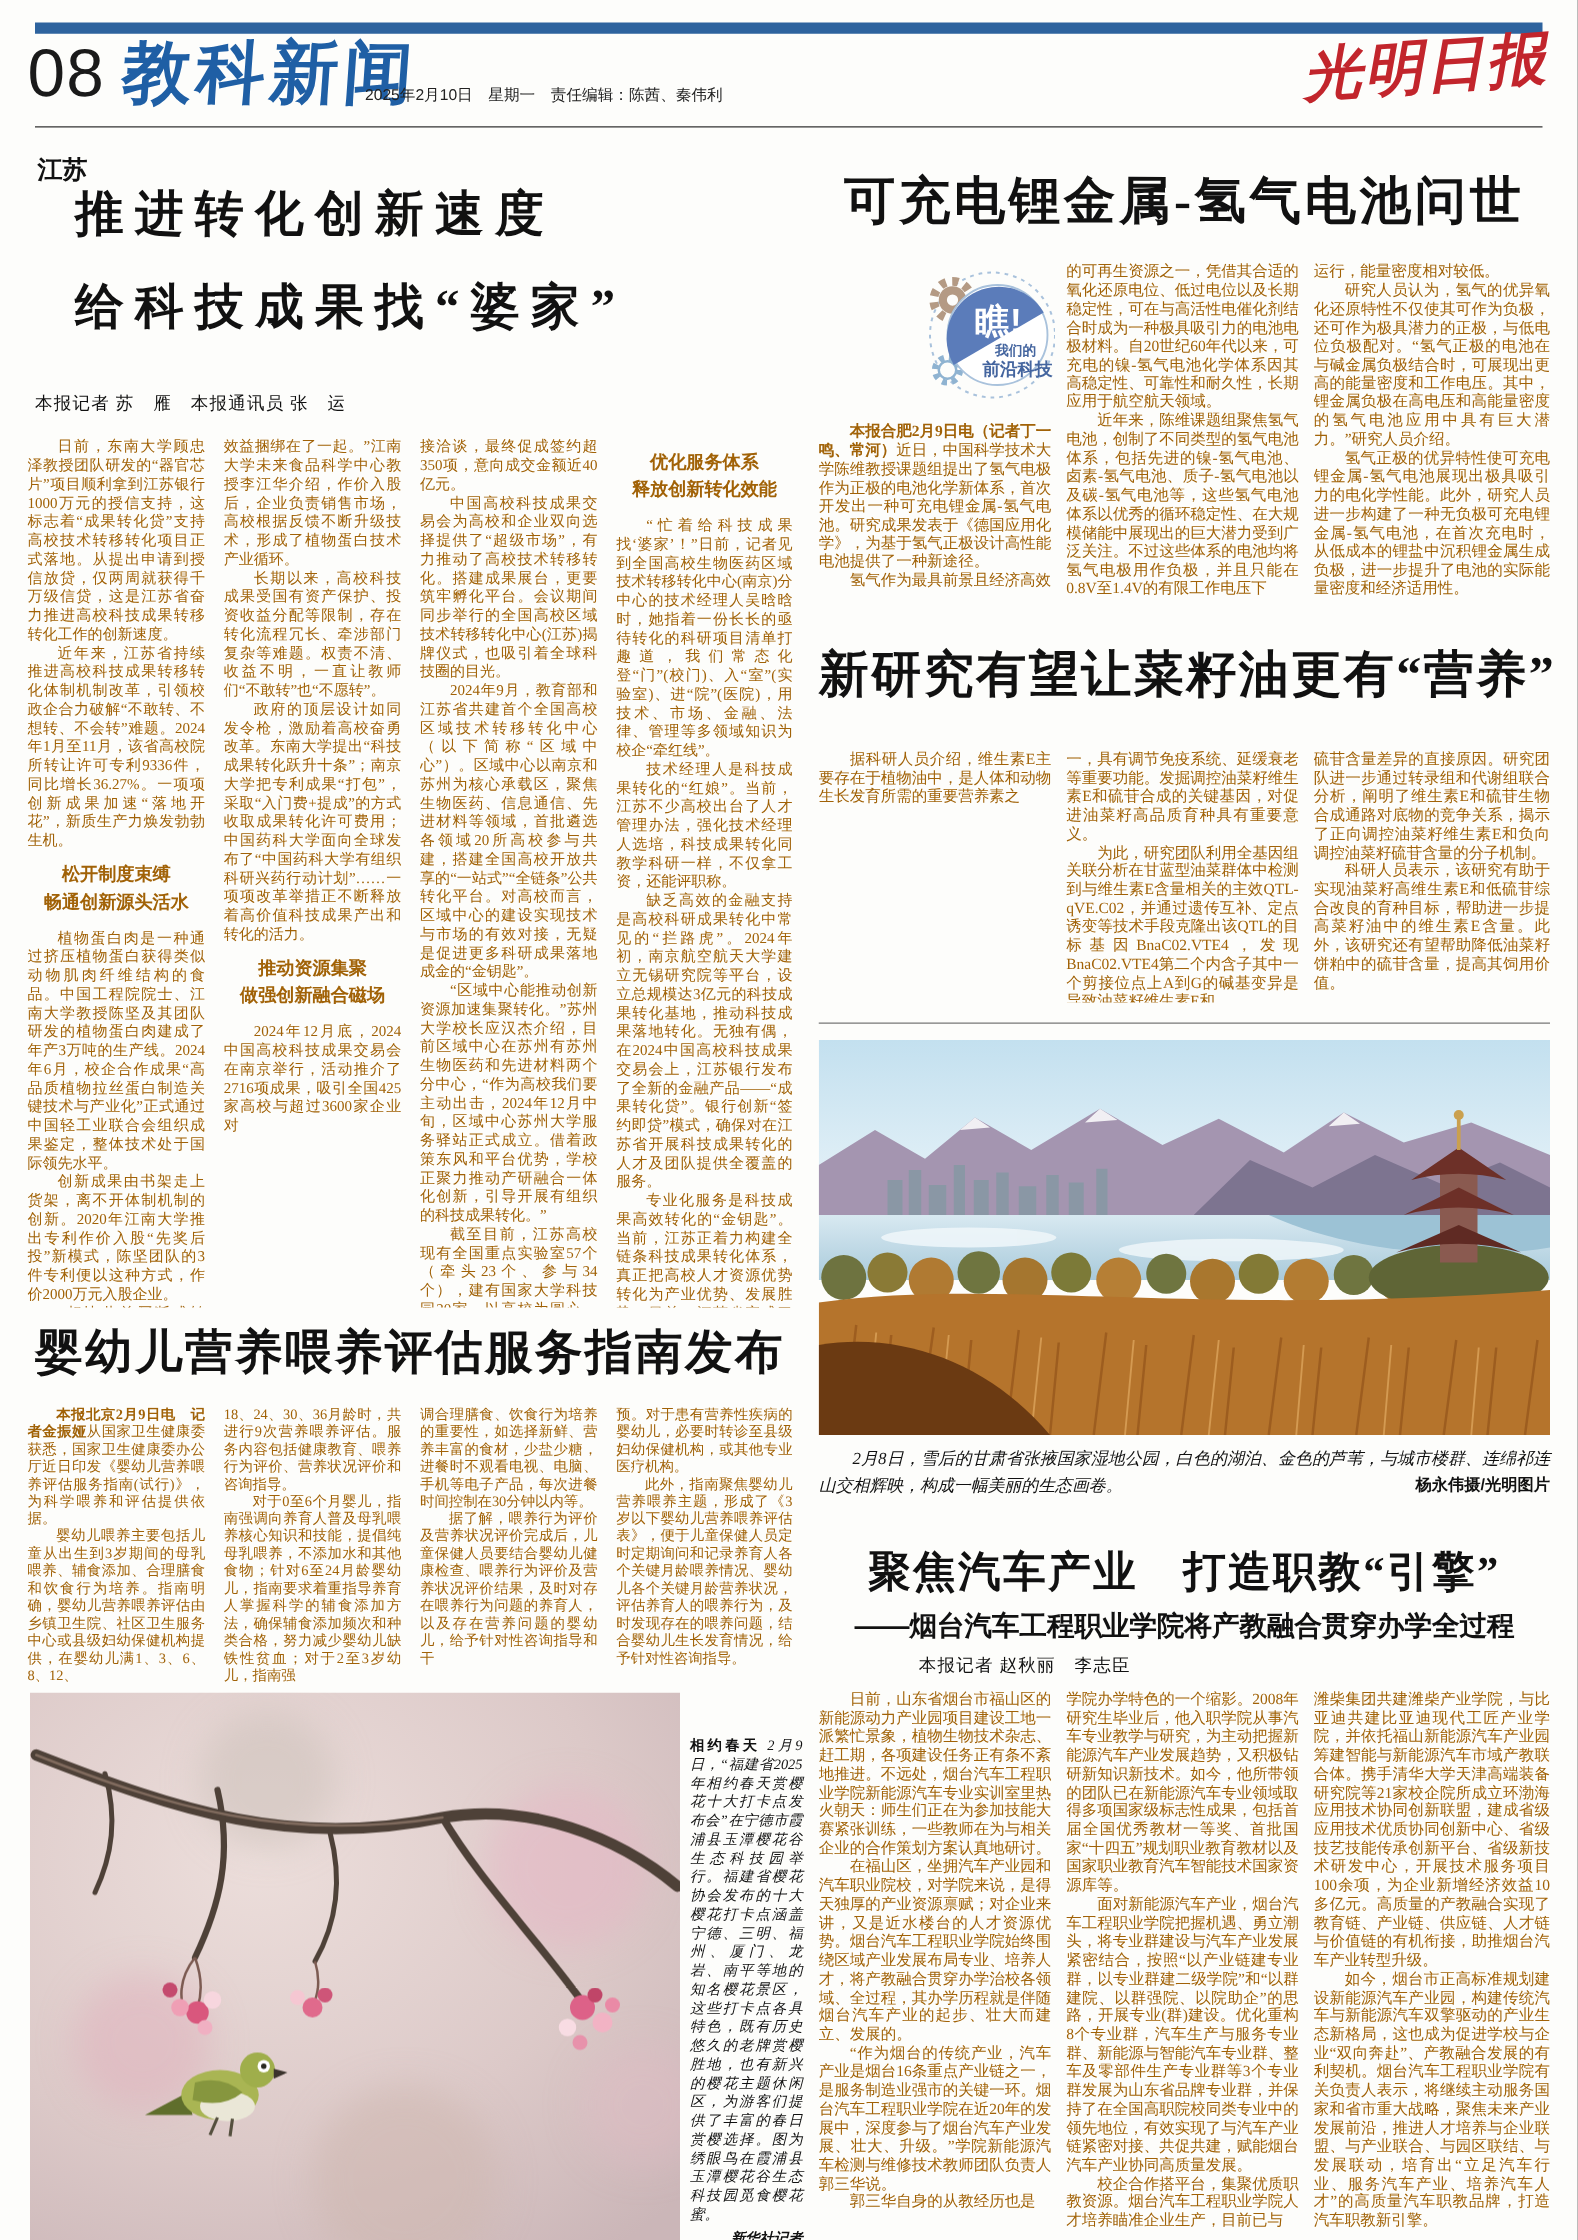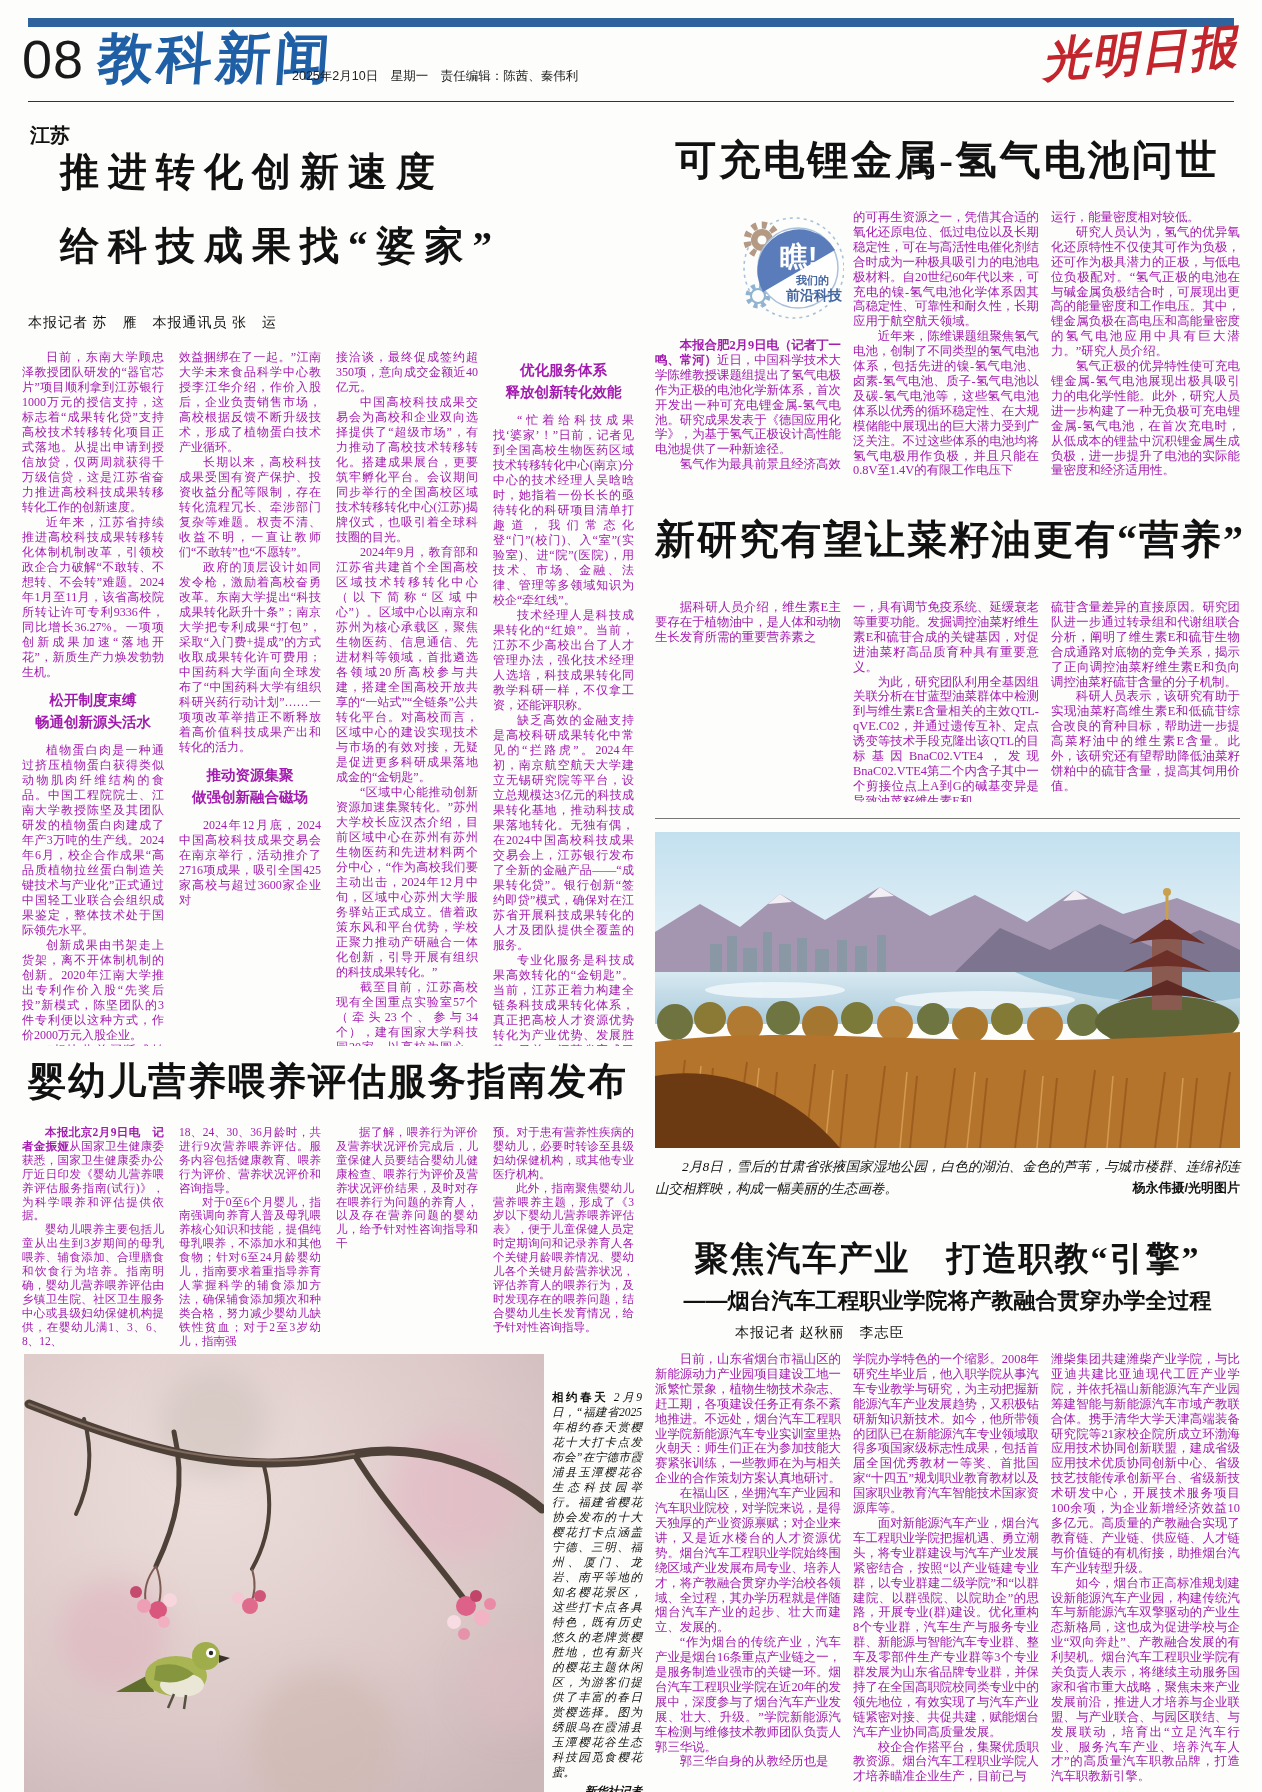--- a/index.html
+++ b/index.html
@@ -19,21 +19,21 @@
   .kicker{left:30px;top:122px;font-family:"Liberation Sans",sans-serif;font-size:20px;font-weight:bold;}
   .bighl{font-weight:bold;line-height:1.0;white-space:nowrap;}
   .jshl{left:24px;font-size:39px;letter-spacing:9px;margin-left:36px;}
   .jsby{left:28px;top:314px;font-size:14px;width:500px;letter-spacing:1px;}
   .midhl{left:22px;top:1056px;width:612px;text-align:center;font-size:38px;font-weight:bold;letter-spacing:2px;}
   .rhl{left:655px;width:585px;text-align:center;font-weight:bold;}
   .autosub{left:655px;top:1286px;width:585px;text-align:center;font-family:"Liberation Sans",sans-serif;
            font-size:22px;font-weight:bold;}
   .autoby{left:735px;top:1324px;font-size:14px;letter-spacing:1px;}
   
-  .col{position:absolute;text-align:justify;overflow:hidden;font-size:12px;line-height:15px;color:#a21caf;}
+  .col{position:absolute;text-align:justify;overflow:hidden;font-size:12px;line-height:15px;color:#a16207;}
   .col p{margin:0;text-indent:2em;}
   .col p.cont{text-indent:0;}
   .col h4{font-family:"Liberation Sans",sans-serif;font-size:14.5px;font-weight:bold;text-align:center;
           margin:9px 0;line-height:1.55;white-space:pre-line;text-indent:0;}
   .col.tight{font-size:11.5px;line-height:13.9px;}
   .col.r{font-size:12.4px;line-height:14.9px;}
   
   .wcaption{left:655px;top:1156px;width:585px;font-size:13.5px;line-height:1.65;font-style:italic;
             text-align:justify;}
   .wcaption .cap-text{display:block;text-indent:2em;}
@@ -102,20 +102,21 @@
     <div class="abs midhl">婴幼儿营养喂养评估服务指南发布</div>
     <div class="col tight" style="left:22px;top:1126px;width:142px;height:226px;">
         <p><b>本报北京2月9日电　记者金振娅</b>从国家卫生健康委获悉，国家卫生健康委办公厅近日印发《婴幼儿营养喂养评估服务指南(试行)》，为科学喂养和评估提供依据。</p>
         <p>婴幼儿喂养主要包括儿童从出生到3岁期间的母乳喂养、辅食添加、合理膳食和饮食行为培养。指南明确，婴幼儿营养喂养评估由乡镇卫生院、社区卫生服务中心或县级妇幼保健机构提供，在婴幼儿满1、3、6、8、12、</p>
       </div>
     <div class="col tight" style="left:179px;top:1126px;width:142px;height:226px;">
         <p class="cont">18、24、30、36月龄时，共进行9次营养喂养评估。服务内容包括健康教育、喂养行为评价、营养状况评价和咨询指导。</p>
         <p>对于0至6个月婴儿，指南强调向养育人普及母乳喂养核心知识和技能，提倡纯母乳喂养，不添加水和其他食物；针对6至24月龄婴幼儿，指南要求着重指导养育人掌握科学的辅食添加方法，确保辅食添加频次和种类合格，努力减少婴幼儿缺铁性贫血；对于2至3岁幼儿，指南强</p>
       </div>
     <div class="col tight" style="left:336px;top:1126px;width:142px;height:226px;">
+        <p class="cont">调合理膳食、饮食行为培养的重要性，如选择新鲜、营养丰富的食材，少盐少糖，进餐时不观看电视、电脑、手机等电子产品，每次进餐时间控制在30分钟以内等。</p>
         <p>据了解，喂养行为评价及营养状况评价完成后，儿童保健人员要结合婴幼儿健康检查、喂养行为评价及营养状况评价结果，及时对存在喂养行为问题的养育人，以及存在营养问题的婴幼儿，给予针对性咨询指导和干</p>
       </div>
     <div class="col tight" style="left:493px;top:1126px;width:141px;height:226px;">
         <p class="cont">预。对于患有营养性疾病的婴幼儿，必要时转诊至县级妇幼保健机构，或其他专业医疗机构。</p>
         <p>此外，指南聚焦婴幼儿营养喂养主题，形成了《3岁以下婴幼儿营养喂养评估表》，便于儿童保健人员定时定期询问和记录养育人各个关键月龄喂养情况、婴幼儿各个关键月龄营养状况，评估养育人的喂养行为，及时发现存在的喂养问题，结合婴幼儿生长发育情况，给予针对性咨询指导。</p>
       </div>
   </section>
 
   <div class="abs" style="left:24px;top:1354px;width:520px;height:438px;">
     <svg class="photo" width="520" height="438" viewBox="0 0 520 438" preserveAspectRatio="none">

